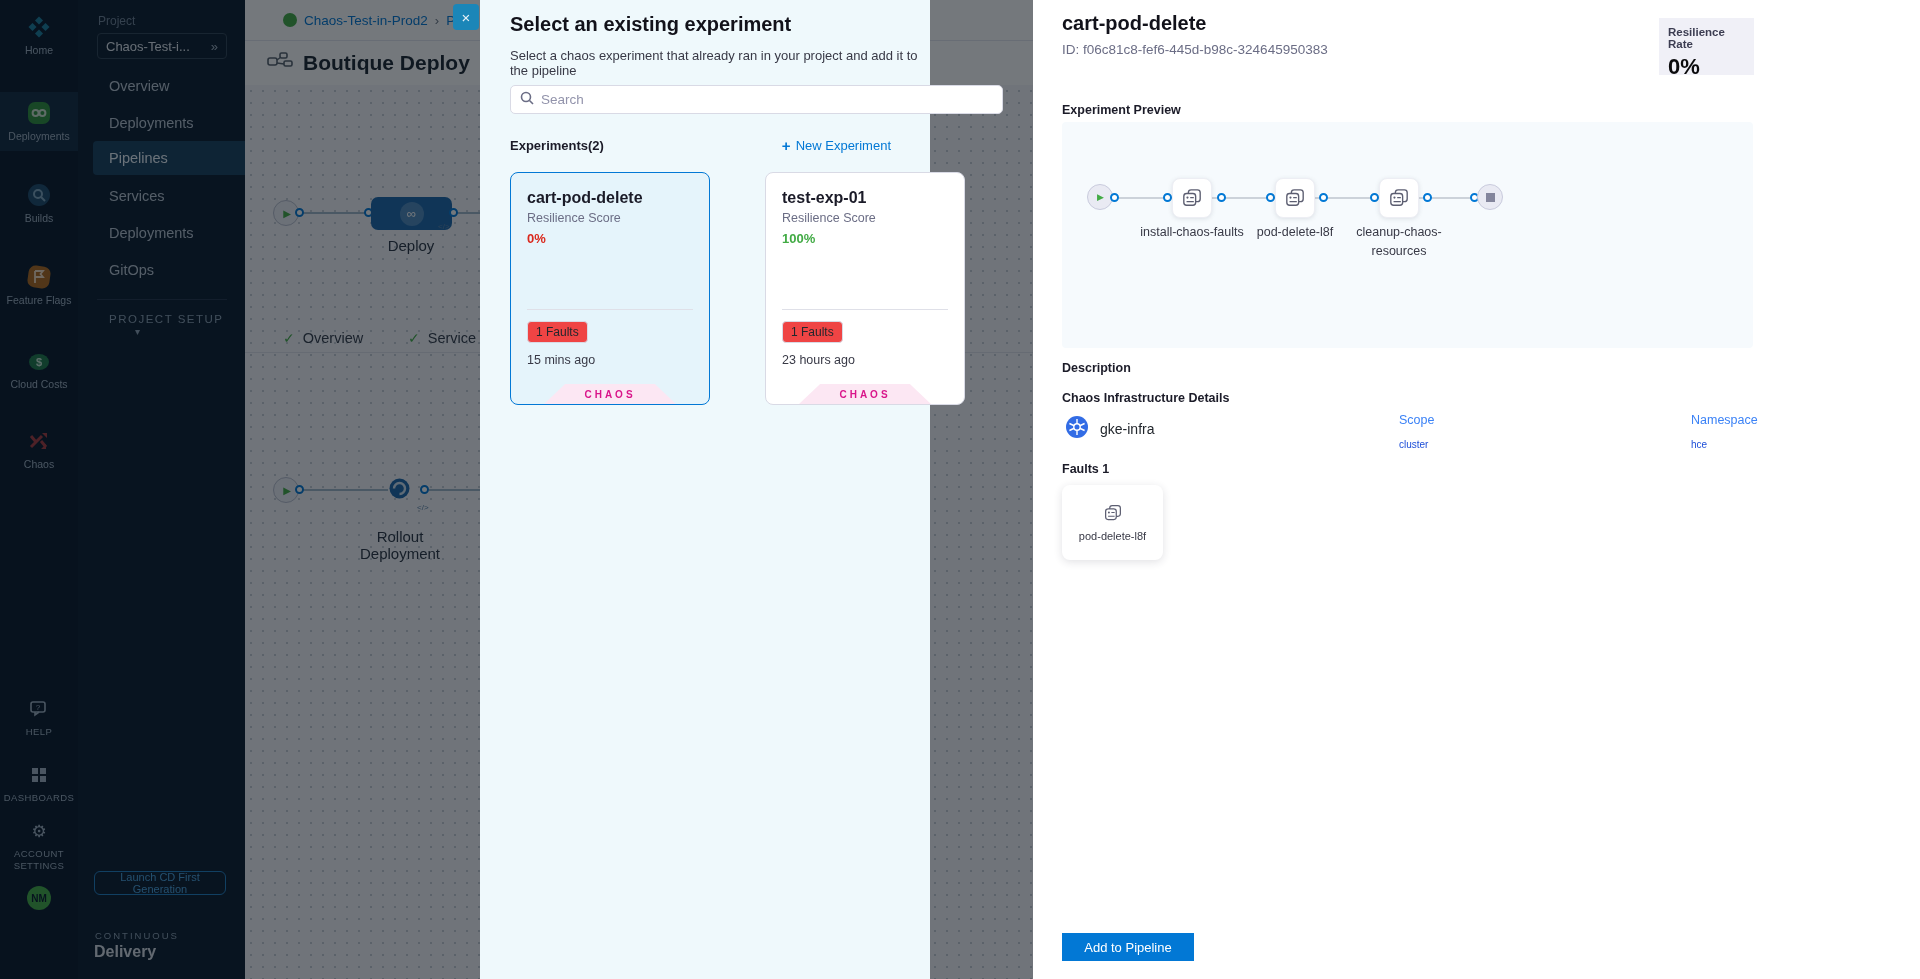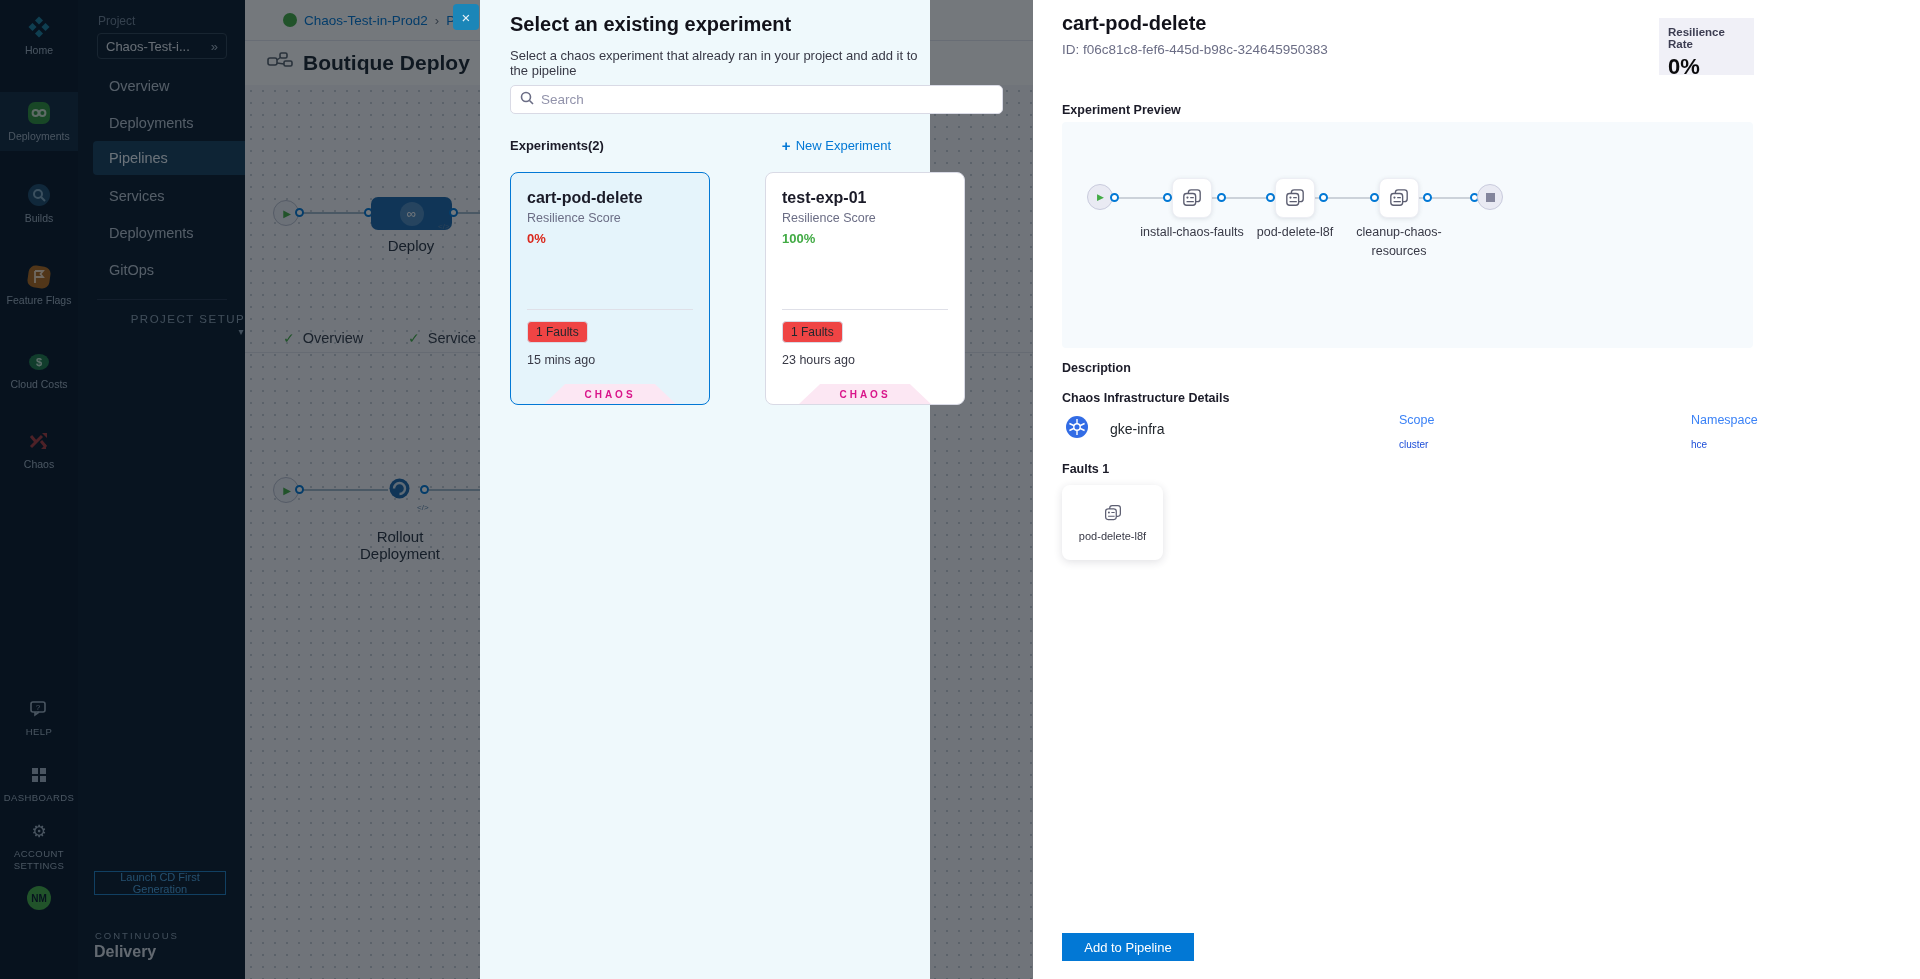--- a/index.html
+++ b/index.html
@@ -18,23 +18,23 @@
 
   
   .projnav { position:absolute; left:78px; top:0; width:167px; height:979px; background:#0b1c2e; z-index:1; }
   .pn-section { position:absolute; left:20px; top:14px; font-size:12px; color:#6f8296; }
   .pn-selector { position:absolute; left:19px; top:33px; width:130px; height:26px; border:1px solid #2e4254; border-radius:4px; display:flex; align-items:center; padding:0 8px; color:#dfe7ee; font-size:13px; cursor:pointer; }
   .pn-selector .dbl { margin-left:auto; color:#9fb0c1; font-size:13px; }
   .pn-item { position:absolute; left:31px; font-size:14.5px; color:#b7c4d1; cursor:pointer; }
   .pn-sel-bg { position:absolute; left:15px; top:141px; width:152px; height:34px; background:#17405f; border-radius:4px 0 0 4px; }
   .pn-item.active { color:#e8f1f8; }
   .pn-divider { position:absolute; left:19px; top:299px; width:130px; height:1px; background:#22344a; }
-  .pn-setup { position:absolute; left:31px; top:313px; font-size:11.5px; letter-spacing:1.5px; color:#8ba0b3; cursor:pointer;text-align:right; }
+  .pn-setup { position:absolute; left:31px; top:313px; font-size:11.5px; letter-spacing:1.5px; color:#8ba0b3; cursor:pointer; }
   .pn-setup .chev { margin-left:26px; font-size:10px; }
-  .pn-launch { position:absolute; left:16px; top:871px; width:132px; height:24px; border:1px solid #1f7fc4; border-radius:0; color:#4aa3e0; font-size:11px; background:transparent; display:flex; align-items:center; justify-content:center; cursor:pointer; }
+  .pn-launch { position:absolute; left:16px; top:871px; width:132px; height:24px; border:1px solid #1f7fc4; border-radius:6px; color:#4aa3e0; font-size:11px; background:transparent; display:flex; align-items:center; justify-content:center; cursor:pointer; }
   .pn-kicker { position:absolute; left:17px; top:930px; font-size:9.5px; letter-spacing:2px; color:#8ba0b3; }
   .pn-cd { position:absolute; left:16px; top:943px; font-size:16px; font-weight:bold; color:#d7dee5; }
 
   
   .canvas { position:absolute; left:245px; top:0; width:1675px; height:979px; background:#fff; z-index:1; }
   .cv-topbar { position:absolute; left:0; top:0; width:100%; height:41px; background:#fff; border-bottom:1px solid #e4e7ee; display:flex; align-items:center; padding-left:38px; gap:7px; }
   .crumb-dot { width:14px; height:14px; border-radius:50%; background:#42ab45; }
   .crumb-link { color:#0278d5; font-size:13.5px; cursor:pointer; }
   .crumb-sep { color:#6b7685; font-size:13px; }
   .cv-titlebar { position:absolute; left:0; top:41px; width:100%; height:44px; background:#fff; display:flex; align-items:center; padding-left:22px; gap:10px; }
@@ -89,21 +89,21 @@
   .mr-rate-label { font-size:11.5px; font-weight:bold; color:#3c3d52; }
   .mr-rate-val { margin-top:4px; font-size:22px; font-weight:bold; color:#0b0b0d; }
   .sec-label { position:absolute; left:29px; font-size:12.5px; font-weight:bold; color:#1b1b28; }
   .mr-preview { position:absolute; left:29px; top:122px; width:691px; height:226px; background:#f6fafd; border-radius:4px; }
   .pv-edge { position:absolute; top:75px; height:2px; background:#ccd2da; }
   .pv-card { position:absolute; top:56px; width:40px; height:40px; background:#fff; border:1px solid #edeef4; border-radius:8px; box-shadow:0 1px 4px rgba(96,97,112,.16); display:flex; align-items:center; justify-content:center; cursor:pointer; }
   .pv-node { position:absolute; top:62px; width:26px; height:26px; border-radius:50%; background:#e9eaf3; border:1px solid #c9cbdd; display:flex; align-items:center; justify-content:center; cursor:pointer; }
   .pv-node .tri { color:#42ab45; font-size:9px; margin-left:1px; }
   .pv-node .sq { width:9px; height:9px; background:#83859c; }
   .pv-label { position:absolute; top:101px; width:110px; text-align:center; font-size:12.5px; color:#383946; line-height:1.55; }
-  .mr-infra-row { position:absolute; left:32px; top:415px; display:flex; align-items:center; gap:21px; }
+  .mr-infra-row { position:absolute; left:32px; top:415px; display:flex; align-items:center; gap:11px; }
   .mr-infra-name { font-size:14px; color:#22272d; }
   .kv { position:absolute; top:413px; }
   .kv .k { font-size:12.5px; color:#3b82f6; }
   .kv .v { margin-top:12px; font-size:10px; color:#1d4ed8; }
   .fault-card { position:absolute; left:29px; top:485px; width:101px; height:75px; background:#fff; border-radius:8px; box-shadow:0 2px 8px rgba(40,41,61,.14); display:flex; flex-direction:column; align-items:center; justify-content:center; gap:8px; cursor:pointer; }
   .fault-card span { font-size:11px; color:#383946; }
   .mr-add { position:absolute; left:29px; top:933px; width:132px; height:28px; background:#0278d5; border:none; border-radius:0; color:#fff; font-size:13px; font-weight:500; cursor:pointer; font-family:inherit; }
 </style>
 </head>
 <body>

